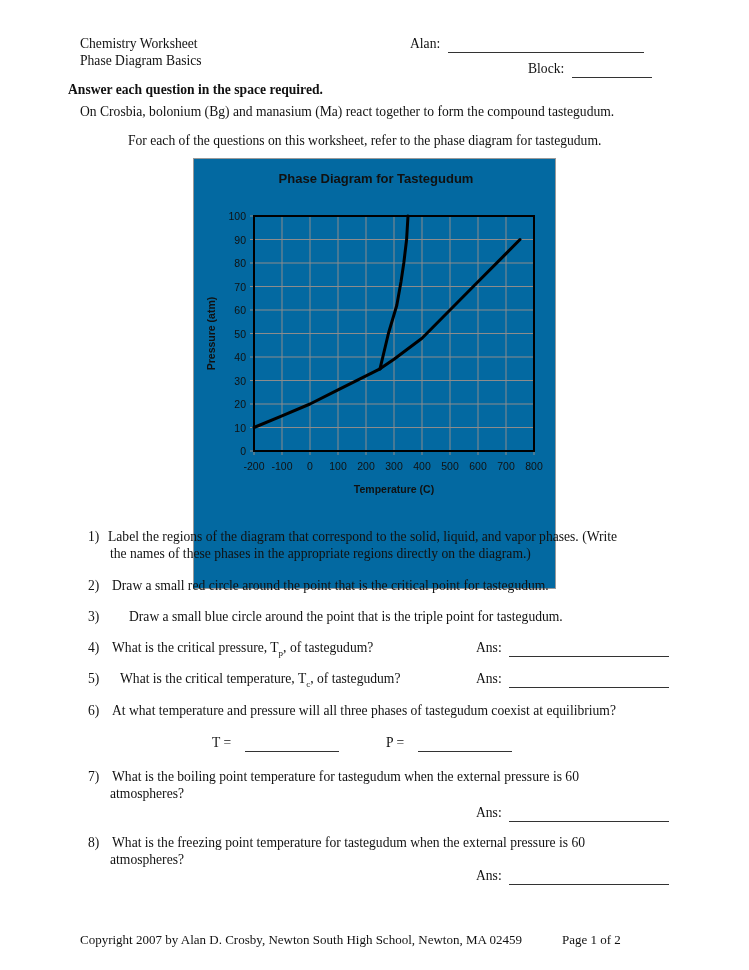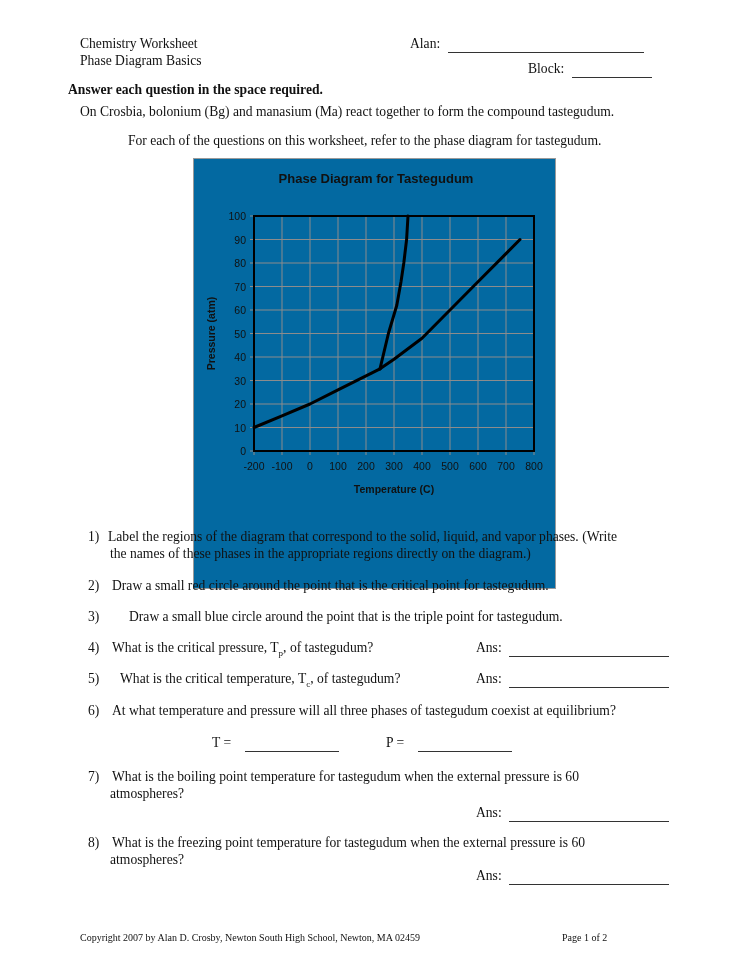--- a/index.html
+++ b/index.html
@@ -10,21 +10,21 @@
     .abs { position: absolute; white-space: nowrap; }
     .line { display: inline-block; border-bottom: 1px solid #333; vertical-align: baseline; }
     .bold { font-weight: bold; }
     .num { position: absolute; }
     .qtext { position: absolute; }
     .chart-frame {
       position: absolute; left: 193px; top: 158px; width: 363px; height: 431px;
       border: 1px solid #9a9a9a; box-sizing: border-box; background: #0369a1;
     }
     svg text { font-family: "Liberation Sans", sans-serif; fill: #111; }
-    .footer { font-size: 10px; }
+    .footer { font-size: 13px; }
   </style>
 </head>
 <body>
 
 <div class="abs" style="left:80px; top:36px;">Chemistry Worksheet</div>
 <div class="abs" style="left:80px; top:53px;">Phase Diagram Basics</div>
 <div class="abs" style="left:410px; top:36px;">
   <span>Alan:</span>
   <span class="line" style="width:196px; margin-left:4px;">&nbsp;</span>
 </div>

